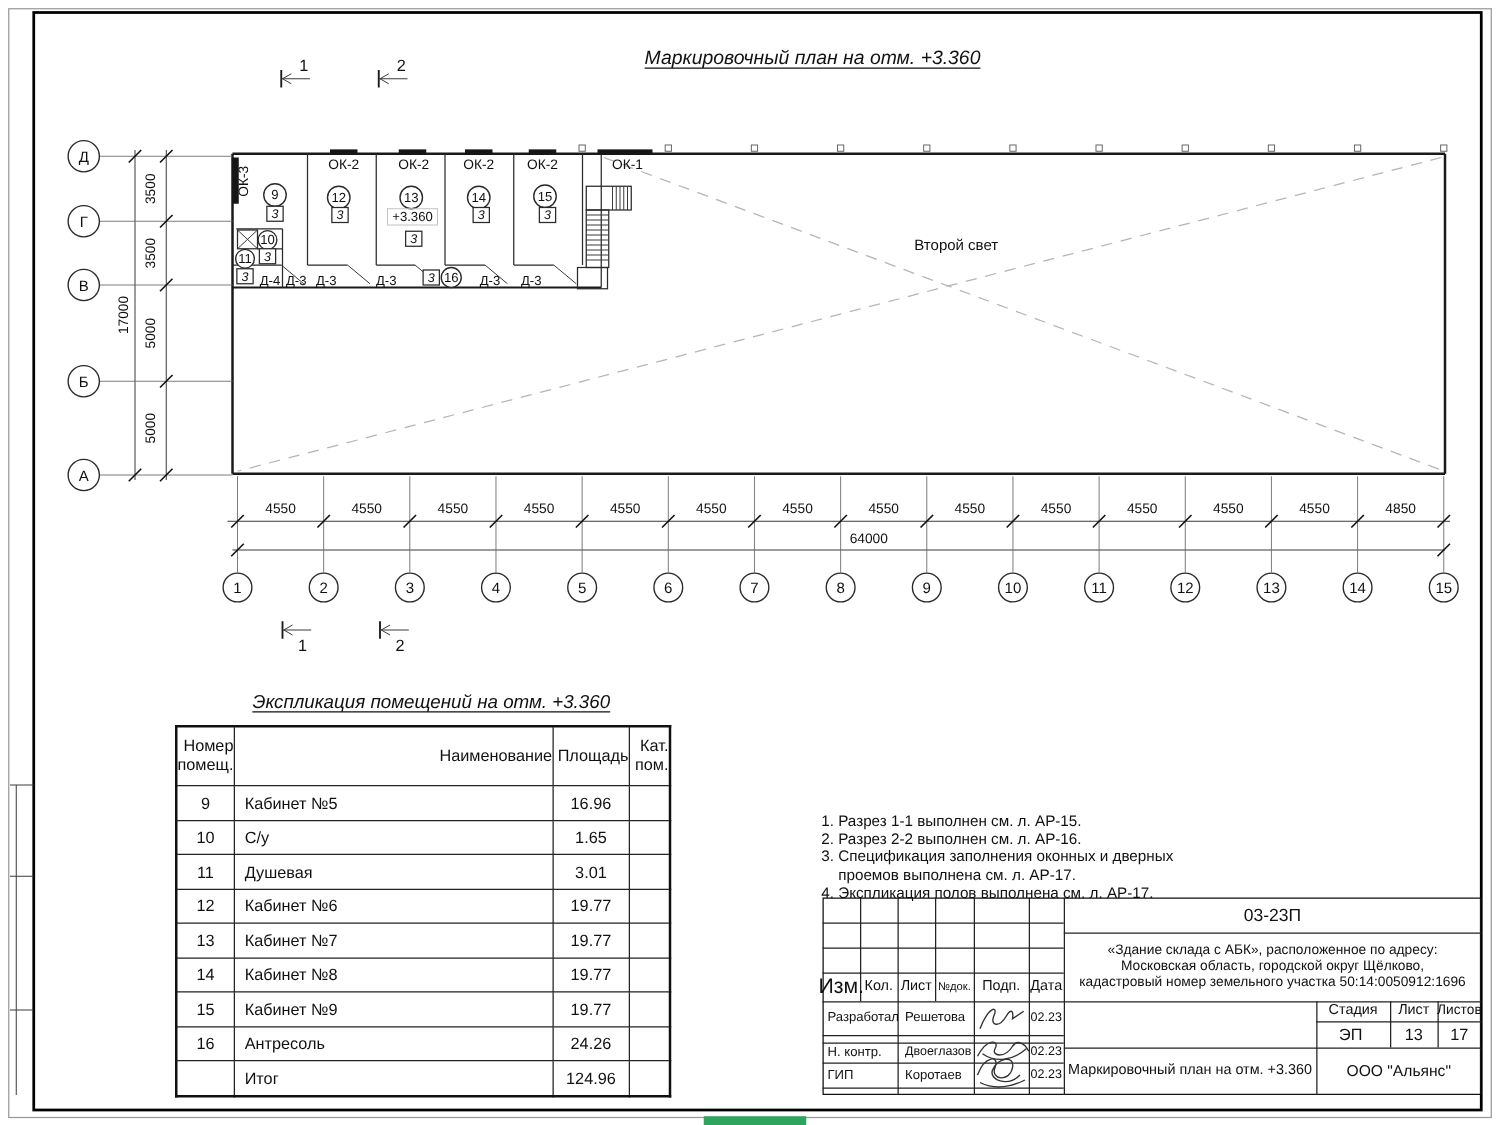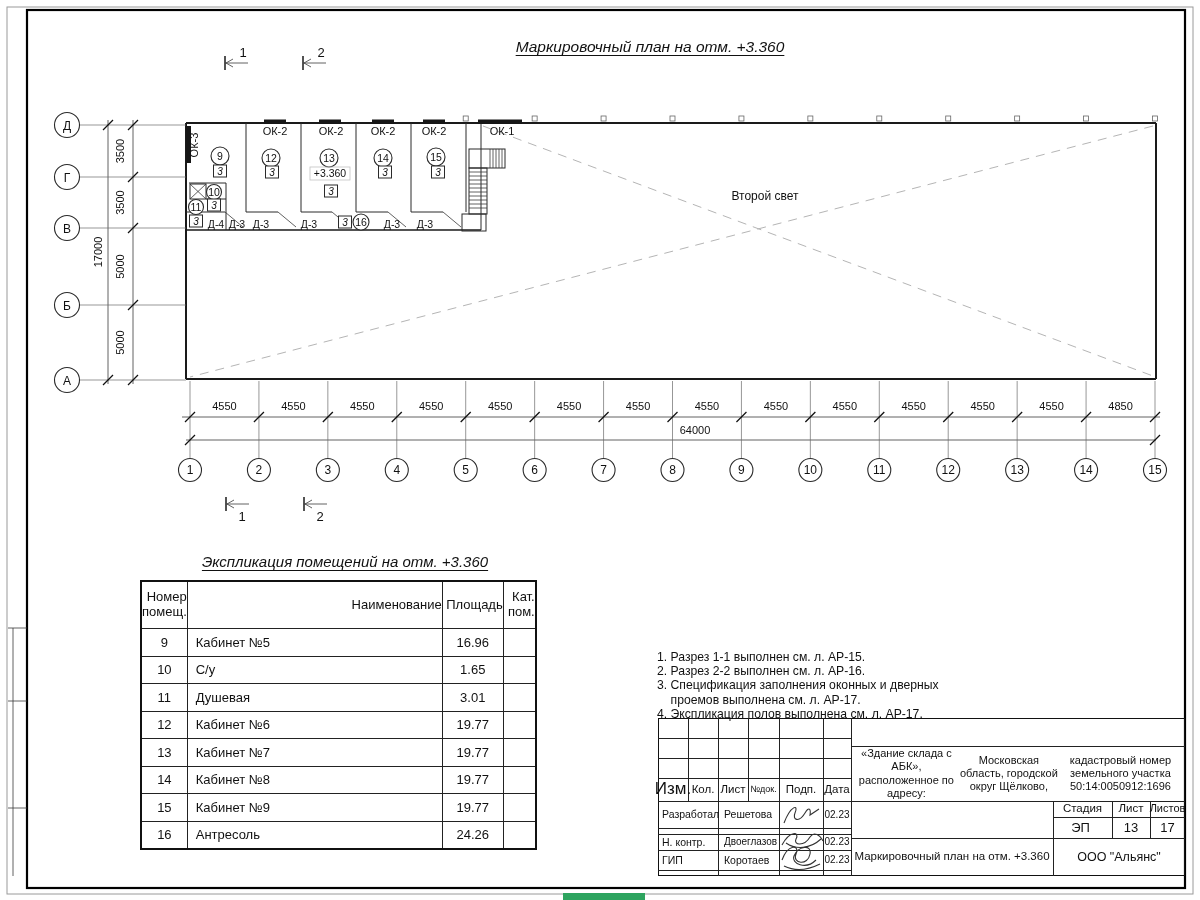--- a/index.html
+++ b/index.html
@@ -386,20 +386,26 @@
         <td class="c-name">Кабинет №9</td>
         <td class="c-area">19.77</td>
         <td class="c-cat"></td>
       </tr>
       <tr>
         <td class="c-num">16</td>
         <td class="c-name">Антресоль</td>
         <td class="c-area">24.26</td>
         <td class="c-cat"></td>
       </tr>
+      <tr>
+        <td class="c-num"></td>
+        <td class="c-name">Итог</td>
+        <td class="c-area">124.96</td>
+        <td class="c-cat"></td>
+      </tr>
     </tbody>
 </table>
 
 <div class="abs notes" id="notes-block"><div>1. Разрез 1-1 выполнен см. л. АР-15.</div><div>2. Разрез 2-2 выполнен см. л. АР-16.</div><div>3. Спецификация заполнения оконных и дверных</div><div>    проемов выполнена см. л. АР-17.</div><div>4. Экспликация полов выполнена см. л. АР-17.</div></div>
 
 <div class="abs tb">
   <div class="bx"></div>
 
   <div class="vl" style="left:30px;top:0;height:83px;"></div>
   <div class="vl" style="left:90px;top:0;height:83px;"></div>
@@ -443,21 +449,22 @@
   <svg class="abs" style="left:123px;top:84px;" width="42" height="25" viewBox="0 0 42 25">
     <path d="M3,21 C10,3 18,2 14,11 C11,18 18,21 24,11 C28,4 30,7 29,13 L38,7" fill="none" stroke="#333" stroke-width="1.1"></path>
   </svg>
   <svg class="abs" style="left:122px;top:110px;" width="46" height="22" viewBox="0 0 46 22">
     <path d="M2,17 C10,2 20,4 16,11 C13,17 24,19 30,9 C34,3 40,7 43,13 M6,15 C16,22 30,21 41,11" fill="none" stroke="#333" stroke-width="1.1"></path>
   </svg>
   <svg class="abs" style="left:120px;top:124px;" width="48" height="31" viewBox="0 0 48 31">
     <path d="M4,18 C10,2 22,2 18,12 C14,22 30,24 32,12 C34,2 20,4 16,14 C13,22 28,28 38,18 M6,24 C18,30 30,28 42,22" fill="none" stroke="#333" stroke-width="1.1"></path>
   </svg>
 
-  <div class="t" style="left:195px;top:28px;width:330px;height:55px;flex-direction:row;font-size:11px;">
+  <div class="t" style="left:193px;top:0;width:334px;height:28px;font-size:14px;">03-23П</div>
+  <div class="t" style="left:195px;top:28px;width:330px;height:55px;flex-direction:column;font-size:11px;">
     <div>«Здание склада с АБК», расположенное по адресу:</div>
     <div>Московская область, городской округ Щёлково,</div>
     <div>кадастровый номер земельного участка 50:14:0050912:1696</div>
   </div>
   <div class="t" style="left:193px;top:120px;width:202px;height:38px;font-size:11.5px;">Маркировочный план на отм. +3.360</div>
   <div class="t" style="left:395px;top:83px;width:59px;height:16px;font-size:11.5px;">Стадия</div>
   <div class="t" style="left:454px;top:83px;width:38px;height:16px;font-size:11.5px;">Лист</div>
   <div class="t" style="left:492px;top:83px;width:35px;height:16px;font-size:11px;">Листов</div>
   <div class="t" style="left:393px;top:99px;width:59px;height:21px;font-size:13px;">ЭП</div>
   <div class="t" style="left:454px;top:99px;width:38px;height:21px;font-size:13px;">13</div>

